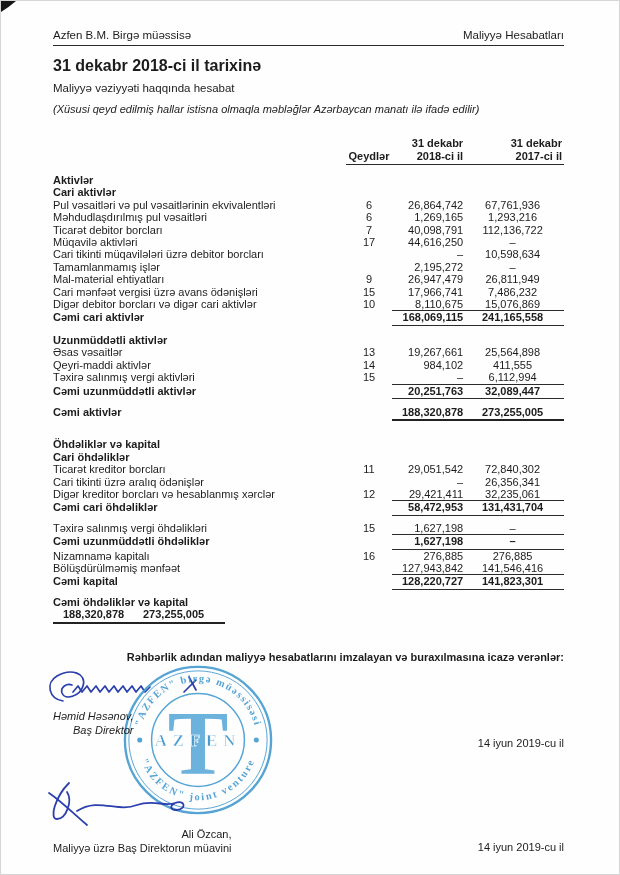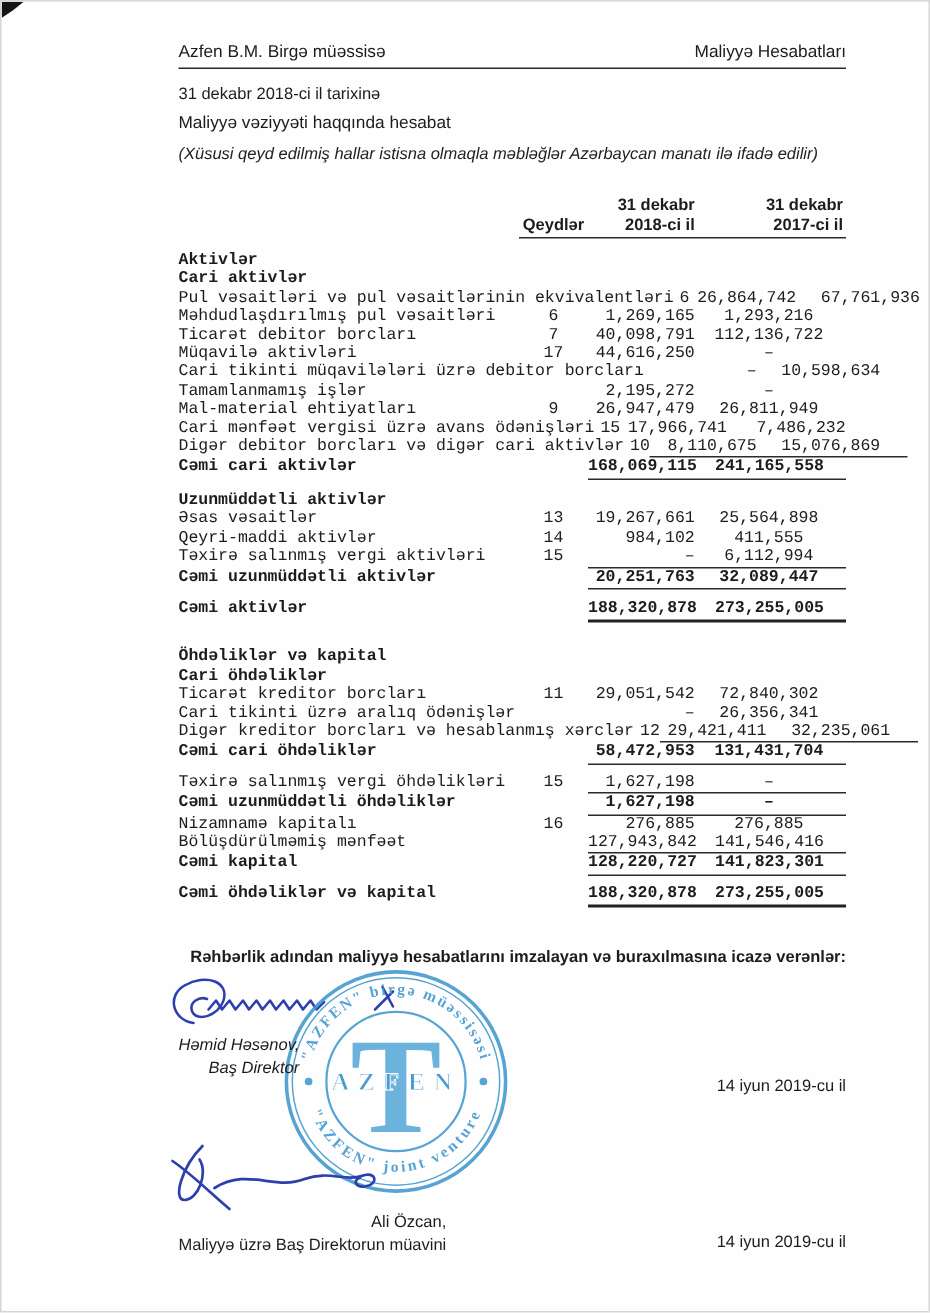--- a/index.html
+++ b/index.html
@@ -3,40 +3,40 @@
 <meta charset="utf-8">
 <style>
   html,body{margin:0;padding:0;background:#e9e9e9;}
   .page{
     width:620px;height:875px;margin:0 auto;background:#fefefe;position:relative;
     font-family:"Liberation Sans",sans-serif;color:#1c1c1c;
     border:1px solid #d6d6d6;box-sizing:border-box;overflow:hidden;
   }
   .corner-mark{position:absolute;left:0;top:0;width:15px;height:11px;background:#151515;
     clip-path:polygon(0 0,100% 0,50% 55%,0 100%);}
-  .content{padding:28px 55px 0 70px;margin-left:48px;}
+  .content{padding:28px 55px 0 52px;}
   .doc-header{display:flex;justify-content:space-between;font-size:11.5px;
     padding-bottom:4px;border-bottom:1.6px solid #2a2a2a;}
-  .date-line{font-weight:normal;font-size:11px;margin-top:11px;}
+  .date-line{font-weight:bold;font-size:16px;margin-top:11px;}
   .title{font-weight:normal;font-size:11.5px;margin-top:7px;}
   .cur-note{font-style:italic;font-size:11px;margin-top:9px;color:#222;}
 
   
   .thead{display:flex;margin-top:22px;font-weight:bold;font-size:11px;}
   .thead .sp{flex:1;}
   .hdr-block{width:218px;display:flex;align-items:flex-end;border-bottom:1.4px solid #2a2a2a;padding-bottom:2px;}
   .hdr-note{width:46px;text-align:center;}
   .hdr-vals{width:172px;display:flex;}
   .hdr-v{line-height:12.5px;}
   .hdr-v.h18{width:72px;text-align:right;}
   .hdr-v.h17{width:100px;text-align:right;padding-right:2px;}
 
   
   #rows{margin-top:9px;}
-  .row{display:flex;align-items:baseline;font-size:11px;line-height:12.4px;min-height:12.4px;font-family:Liberation Mono, monospace;}
+  .row{display:flex;align-items:baseline;font-size:11px;line-height:12.4px;min-height:12.4px;}
   .row .lbl{flex:1;padding-right:4px;white-space:nowrap;}
   .row .nt{width:46px;text-align:center;}
   .row .vals{width:172px;display:flex;}
   .row .v18{width:72px;text-align:right;}
   .row .v17{width:100px;text-align:center;padding-right:2px;}
   .row.heading{font-weight:bold;}
   .row.total{font-weight:bold;}
   .row.grandtotal{font-weight:bold;}
   .row.item-rule .vals{border-bottom:1.3px solid #2a2a2a;}
   .row.total .vals{border-bottom:1.3px solid #2a2a2a;padding-bottom:1px;}
@@ -314,21 +314,21 @@
           </div>
         </div>
         <div class="row total">
           <div class="lbl">Cəmi kapital</div>
           <div class="nt"></div>
           <div class="vals">
             <div class="v18">128,220,727</div>
             <div class="v17">141,823,301</div>
           </div>
         </div>
-        <div class="row grandtotal" style="margin-top: 6px;">
+        <div class="row grandtotal" style="margin-top: 6px; flex-direction: column;">
           <div class="lbl">Cəmi öhdəliklər və kapital</div>
           <div class="nt"></div>
           <div class="vals">
             <div class="v18">188,320,878</div>
             <div class="v17">273,255,005</div>
           </div>
         </div>
       </div>
 
     <div class="signing">

